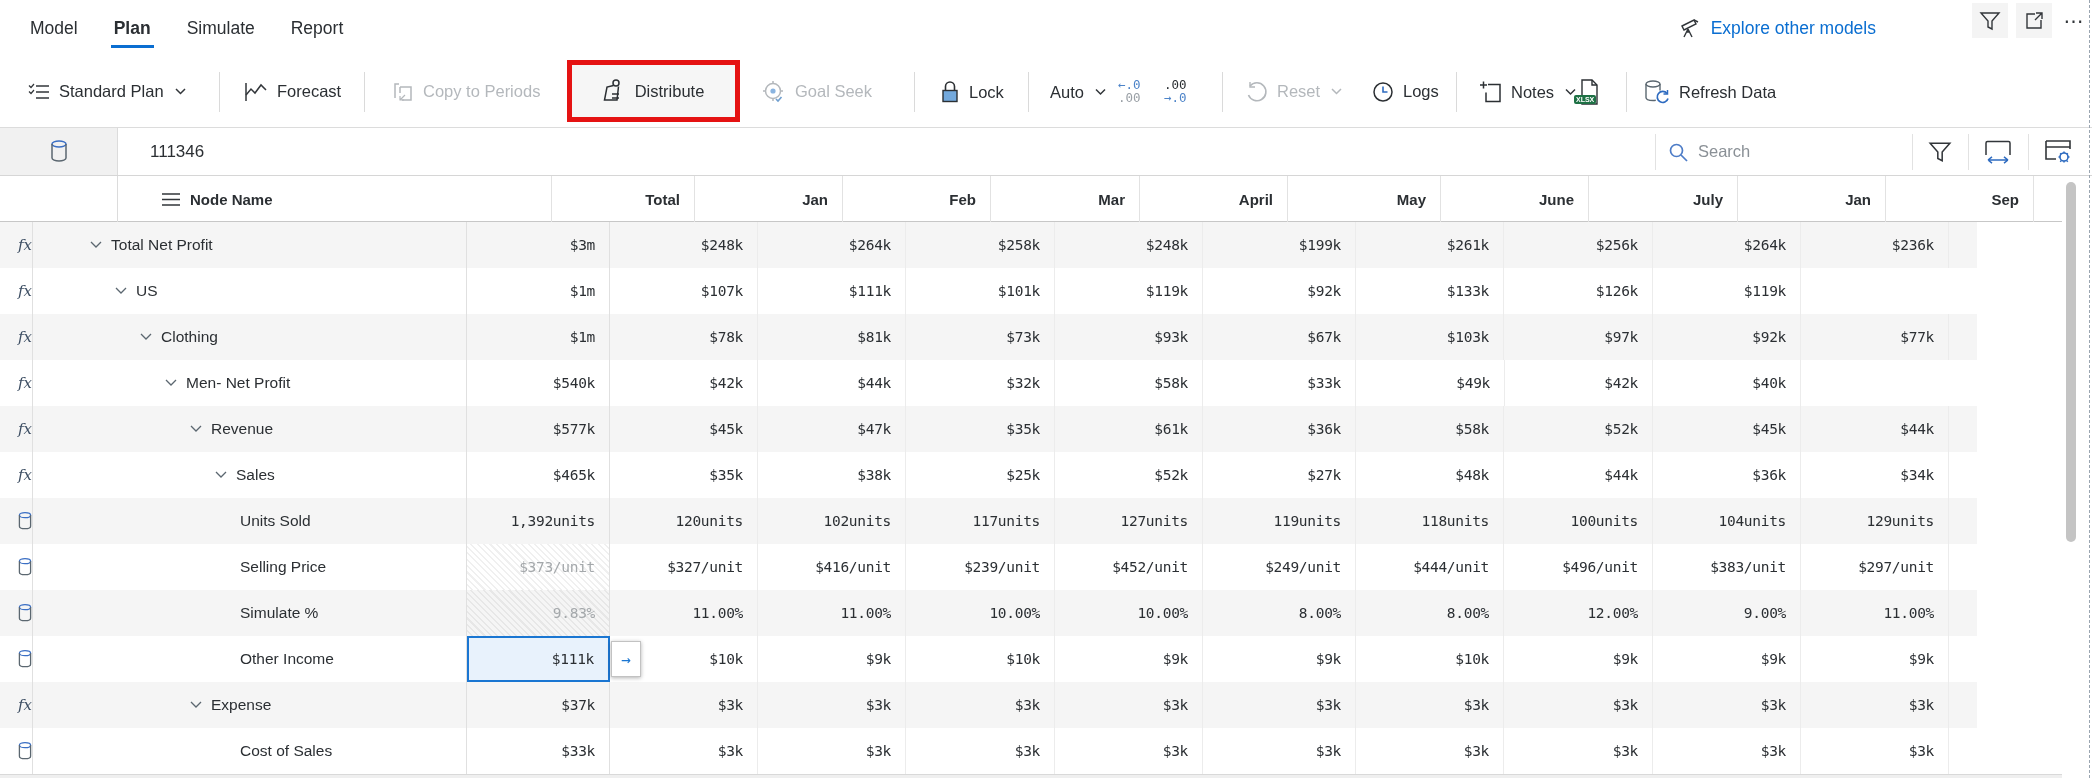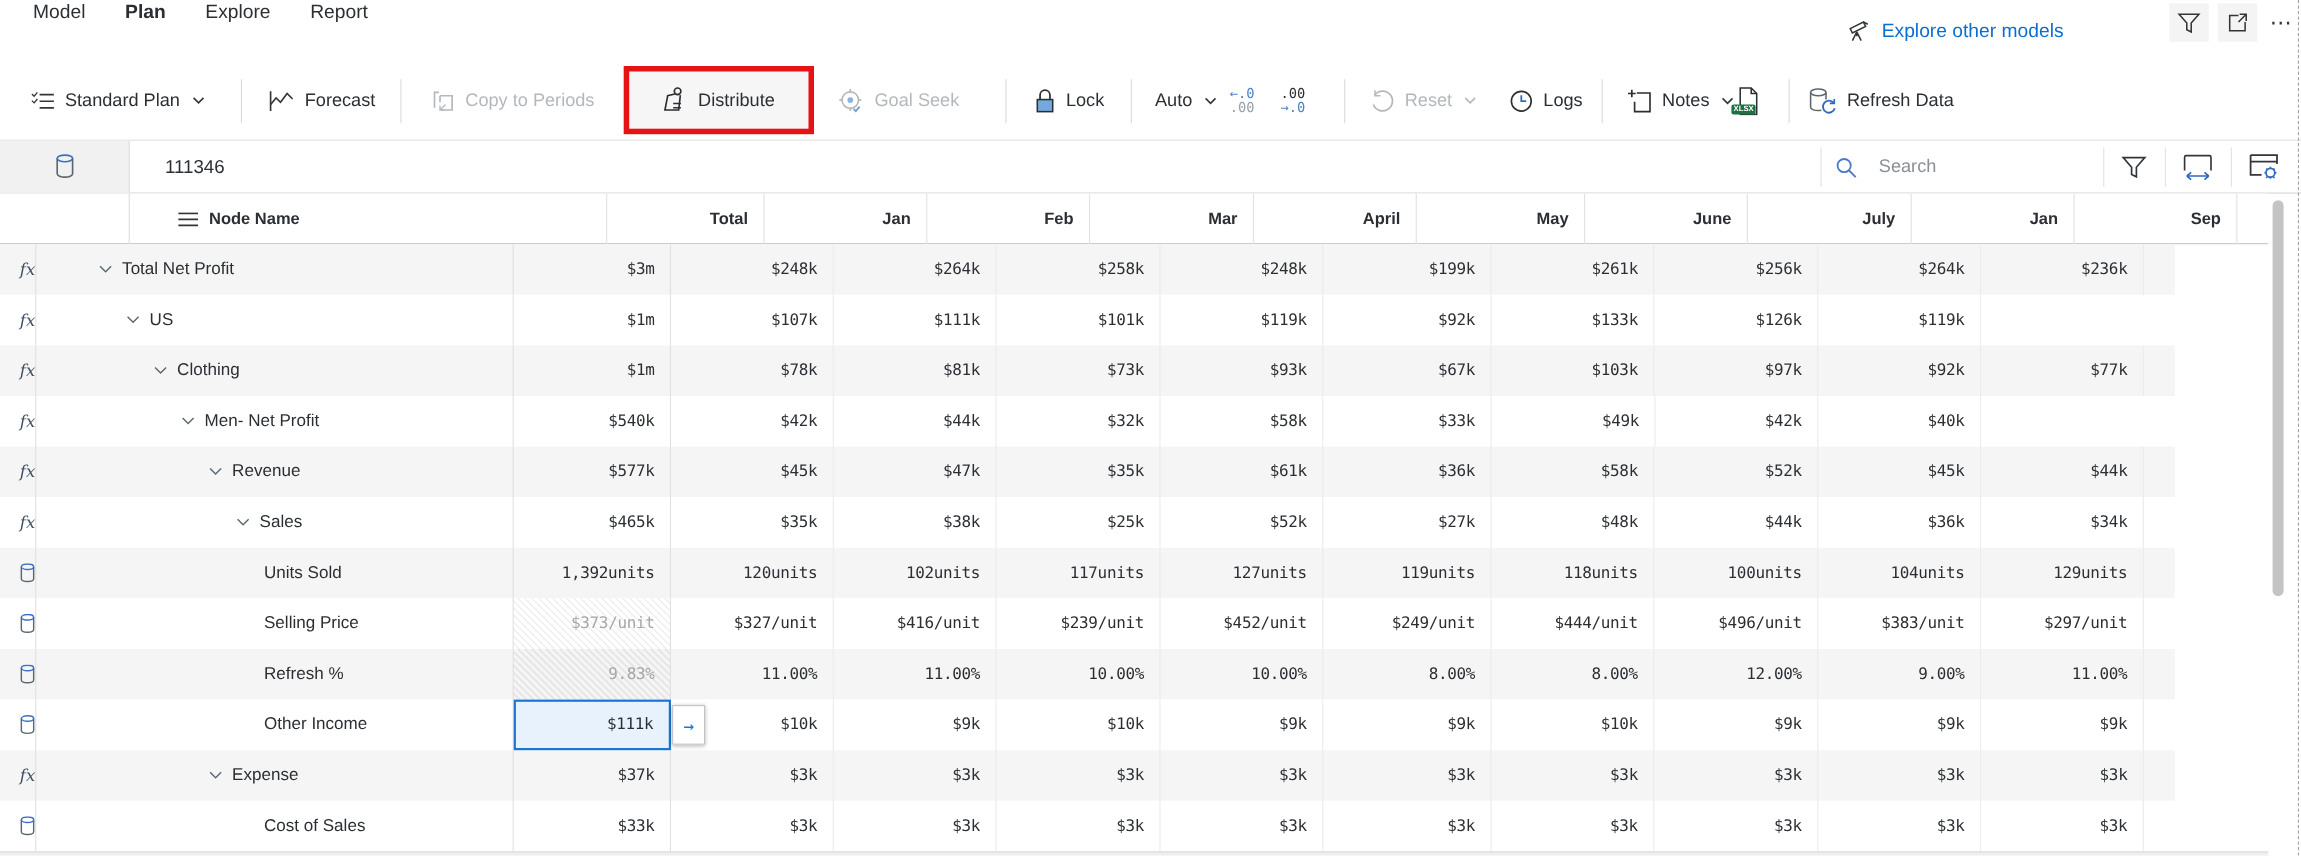--- a/index.html
+++ b/index.html
@@ -2,21 +2,21 @@
 <html><head>
 <meta charset="utf-8">
 <style>
   * { margin:0; padding:0; box-sizing:border-box; }
   html,body { width:2092px; height:778px; overflow:hidden; }
   body { font-family:"Liberation Sans",sans-serif; color:#2b2f33; background:#fff; position:relative; }
   svg { display:block; flex:none; }
 
   
   .menubar { position:absolute; left:0; top:0; width:100%; height:56px; }
-  .menu-items { position:absolute; left:30px; top:0; height:56px; display:flex; gap:36px; font-size:17.5px; }
+  .menu-items { position:absolute; left:30px; top:0; height:56px; display:flex; align-items:center; gap:36px; font-size:17.5px; }
   .menu-item { position:relative; cursor:pointer; }
   .menu-item.active { font-weight:700; }
   .menu-item.active::after { content:""; position:absolute; left:-3px; right:-3px; bottom:-9px; height:3px; background:#0a6ed1; }
   .explore { position:absolute; right:216px; top:0; height:56px; display:flex; align-items:center; gap:10px; color:#0a6ed1; font-size:17.5px; cursor:pointer; }
   .top-tile { position:absolute; top:3px; width:36px; height:35px; display:flex; align-items:center; justify-content:center; background:#f4f4f4; cursor:pointer; }
   .top-tile.no-bg { background:transparent; font-size:20px; letter-spacing:1px; color:#32363a; }
 
   
   .toolbar { position:absolute; left:0; top:56px; width:100%; height:72px; border-bottom:1px solid #dcdcdc; font-size:16.5px; background:#fff; }
   .tb { position:absolute; top:50%; transform:translateY(-50%); display:flex; align-items:center; gap:9px; white-space:nowrap; cursor:pointer; }
@@ -27,21 +27,21 @@
   .dec { display:flex; flex-direction:column; align-items:flex-start; line-height:1.1; font-size:12.5px; font-family:"DejaVu Sans Mono",monospace; cursor:pointer; }
   .dec.mut { color:#9aa0a6; }
   .dec .arr { color:#4d84c9; }
   .xlsx-badge { position:absolute; left:-4px; bottom:1px; background:#1e7145; color:#fff; font-size:7px; font-weight:700; padding:1px 2px; border-radius:2px; letter-spacing:0; }
 
   
   .formulabar { position:absolute; left:0; top:128px; width:100%; height:48px; border-bottom:1px solid #d6d6d6; background:#fff; }
   .fb-left { position:absolute; left:0; top:0; width:118px; height:47px; background:#f1f1f1; border-right:1px solid #dcdcdc; display:flex; align-items:center; justify-content:center; }
   .fb-value { position:absolute; left:150px; top:50%; transform:translateY(-50%); font-size:17px; }
   .fb-div { position:absolute; top:6px; height:36px; width:1px; background:#e2e2e2; }
-  .fb-search { position:absolute; left:1668px; top:0; height:47px; display:flex; align-items:center; gap:20px; }
+  .fb-search { position:absolute; left:1668px; top:0; height:47px; display:flex; align-items:center; gap:10px; }
   .fb-search input { border:none; outline:none; font-size:16.5px; width:190px; font-family:"Liberation Sans",sans-serif; color:#2b2f33; background:transparent; }
   .fb-search input::placeholder { color:#8a9096; }
   .fb-icon { position:absolute; top:0; height:47px; display:flex; align-items:center; justify-content:center; width:44px; cursor:pointer; }
 
   
   .grid-header { position:absolute; left:0; top:176px; height:46px; display:flex; border-bottom:1px solid #c7c7c7; background:#fff; font-weight:700; font-size:15px; }
   .h-cell { height:46px; display:flex; align-items:center; justify-content:flex-end; padding-right:14px; border-right:1px solid #e2e2e2; }
   .h-cell.first { justify-content:flex-start; padding-left:0; border-right:1px solid #dcdcdc; }
   .h-cell.namec { justify-content:flex-start; padding-left:44px; gap:10px; }
   .h-cell.filler { border-right:none; }
@@ -63,21 +63,21 @@
   .vscroll-thumb { position:absolute; left:2066px; top:182px; width:10px; height:360px; background:#c4c4c4; border-radius:5px; cursor:grab; }
   .right-dash { position:absolute; right:2px; top:0; height:100%; width:0; border-left:1px dashed #9aa5b1; }
 </style>
 </head>
 <body>
 
 <div class="menubar">
   <div class="menu-items">
     <div class="menu-item">Model</div>
     <div class="menu-item active">Plan</div>
-    <div class="menu-item">Explore</div>
+    <div class="menu-item">Simulate</div>
     <div class="menu-item">Report</div>
   </div>
   <div class="explore">
     <span>
       <svg width="22" height="22" viewBox="0 0 22 22" fill="none" stroke="#32363a" stroke-width="1.4">
         <path d="M3 9 L15 3 L17 7 L5 13 Z"></path>
           <path d="M15 3 L19 5"></path>
         <path d="M9 12 L5 20 M9 12 L13 20 M9 12 L9 16"></path>
       </svg>
     </span>
@@ -542,21 +542,21 @@
       <div class="g-cell vcell filler-cell" style="width:28px"></div>
     </div>
     <div class="g-row alt">
       <div class="g-cell icon-cell">
         <svg width="14" height="18" viewBox="0 0 14 18" fill="none">
           <ellipse cx="7" cy="3.2" rx="5.6" ry="2.5" stroke="#3b6fc4" stroke-width="1.3"></ellipse>
           <path d="M1.4 3.2 V14.2 a5.6 2.5 0 0 0 11.2 0 V3.2" stroke="#5b6770" stroke-width="1.3"></path>
         </svg>
       </div>
       <div class="g-cell name-cell" style="width:434px;padding-left:207px">
-        <span>Refresh %</span>
+        <span>Simulate %</span>
       </div>
       <div class="g-cell vcell strong-border hatched" style="width:143px">
         <span>9.83%</span>
       </div>
       <div class="g-cell vcell" style="width:148px">11.00%</div>
       <div class="g-cell vcell" style="width:148px">11.00%</div>
       <div class="g-cell vcell" style="width:149px">10.00%</div>
       <div class="g-cell vcell" style="width:148px">10.00%</div>
       <div class="g-cell vcell" style="width:153px">8.00%</div>
       <div class="g-cell vcell" style="width:148px">8.00%</div>

